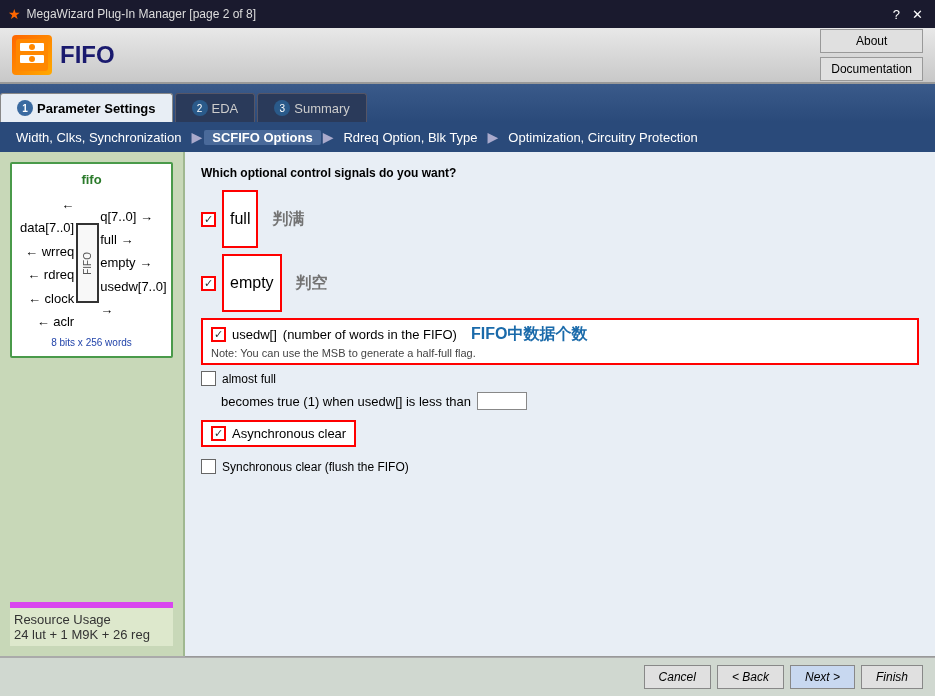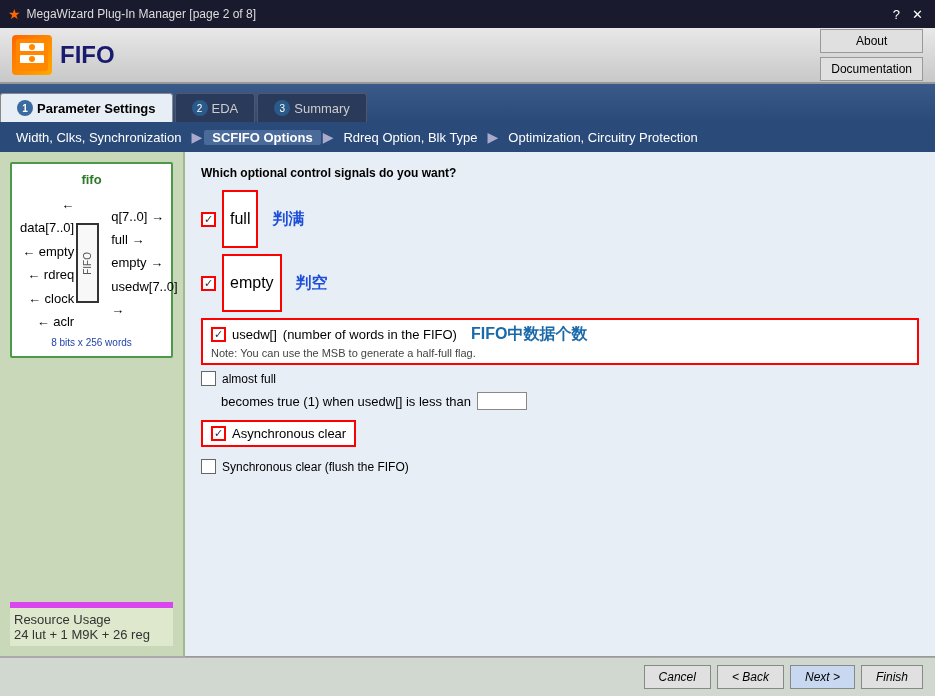--- a/index.html
+++ b/index.html
@@ -186,21 +186,21 @@
     .checkmark { color: #333; font-size: 11px; line-height: 1; }
 
     .label-outlined {
       border: 2px solid red;
       padding: 18px 6px;
       background: white;
       font-size: 16px;
     }
     .label-normal { font-size: 12px; }
 
-    .annotation-red { color: #1d4ed8; font-size: 16px; font-weight: bold; margin-left: 8px; }
+    .annotation-red { color: #737373; font-size: 16px; font-weight: bold; margin-left: 8px; }
     .annotation-blue { color: #1a6aaa; font-size: 16px; font-weight: bold; margin-left: 8px; }
 
     .usedw-block {
       border: 2px solid red;
       padding: 4px 8px;
       margin: 6px 0;
       background: white;
     }
     .usedw-row1 { display: flex; align-items: center; gap: 6px; margin-bottom: 2px; }
     .usedw-note { font-size: 11px; color: #444; }
@@ -317,31 +317,31 @@
 <div class="main-content">
 
   <div class="left-panel">
     <div class="fifo-diagram">
       <div class="fifo-title">fifo</div>
       <table style="width:100%; font-size:11px; border-collapse:collapse;">
         <tbody>
             <tr>
           <td style="text-align:right; padding-right:2px; vertical-align:middle; line-height:1.8;">
             <div>← data[7..0]</div>
-            <div>← empty</div>
+            <div>← wrreq</div>
             <div>← rdreq</div>
             <div>← clock</div>
             <div>← aclr</div>
           </td>
           <td style="vertical-align:middle;">
             <div style="border:2px solid #333; padding:2px 4px; text-align:center; background:#f8f8f8; min-height:80px; display:flex; align-items:center; justify-content:center;">
               <div style="font-size:10px; color:#555; writing-mode:vertical-rl; transform:rotate(180deg);">FIFO</div>
             </div>
           </td>
-          <td style="text-align:left; padding-left:12px; vertical-align:middle; line-height:1.8;">
+          <td style="text-align:left; padding-left:1px; vertical-align:middle; line-height:1.8;">
             <div>q[7..0] →</div>
             <div>full →</div>
             <div>empty →</div>
             <div>usedw[7..0] →</div>
           </td>
         </tr>
       </tbody>
         </table>
       <div class="fifo-spec">8 bits x 256 words</div>
     </div>

